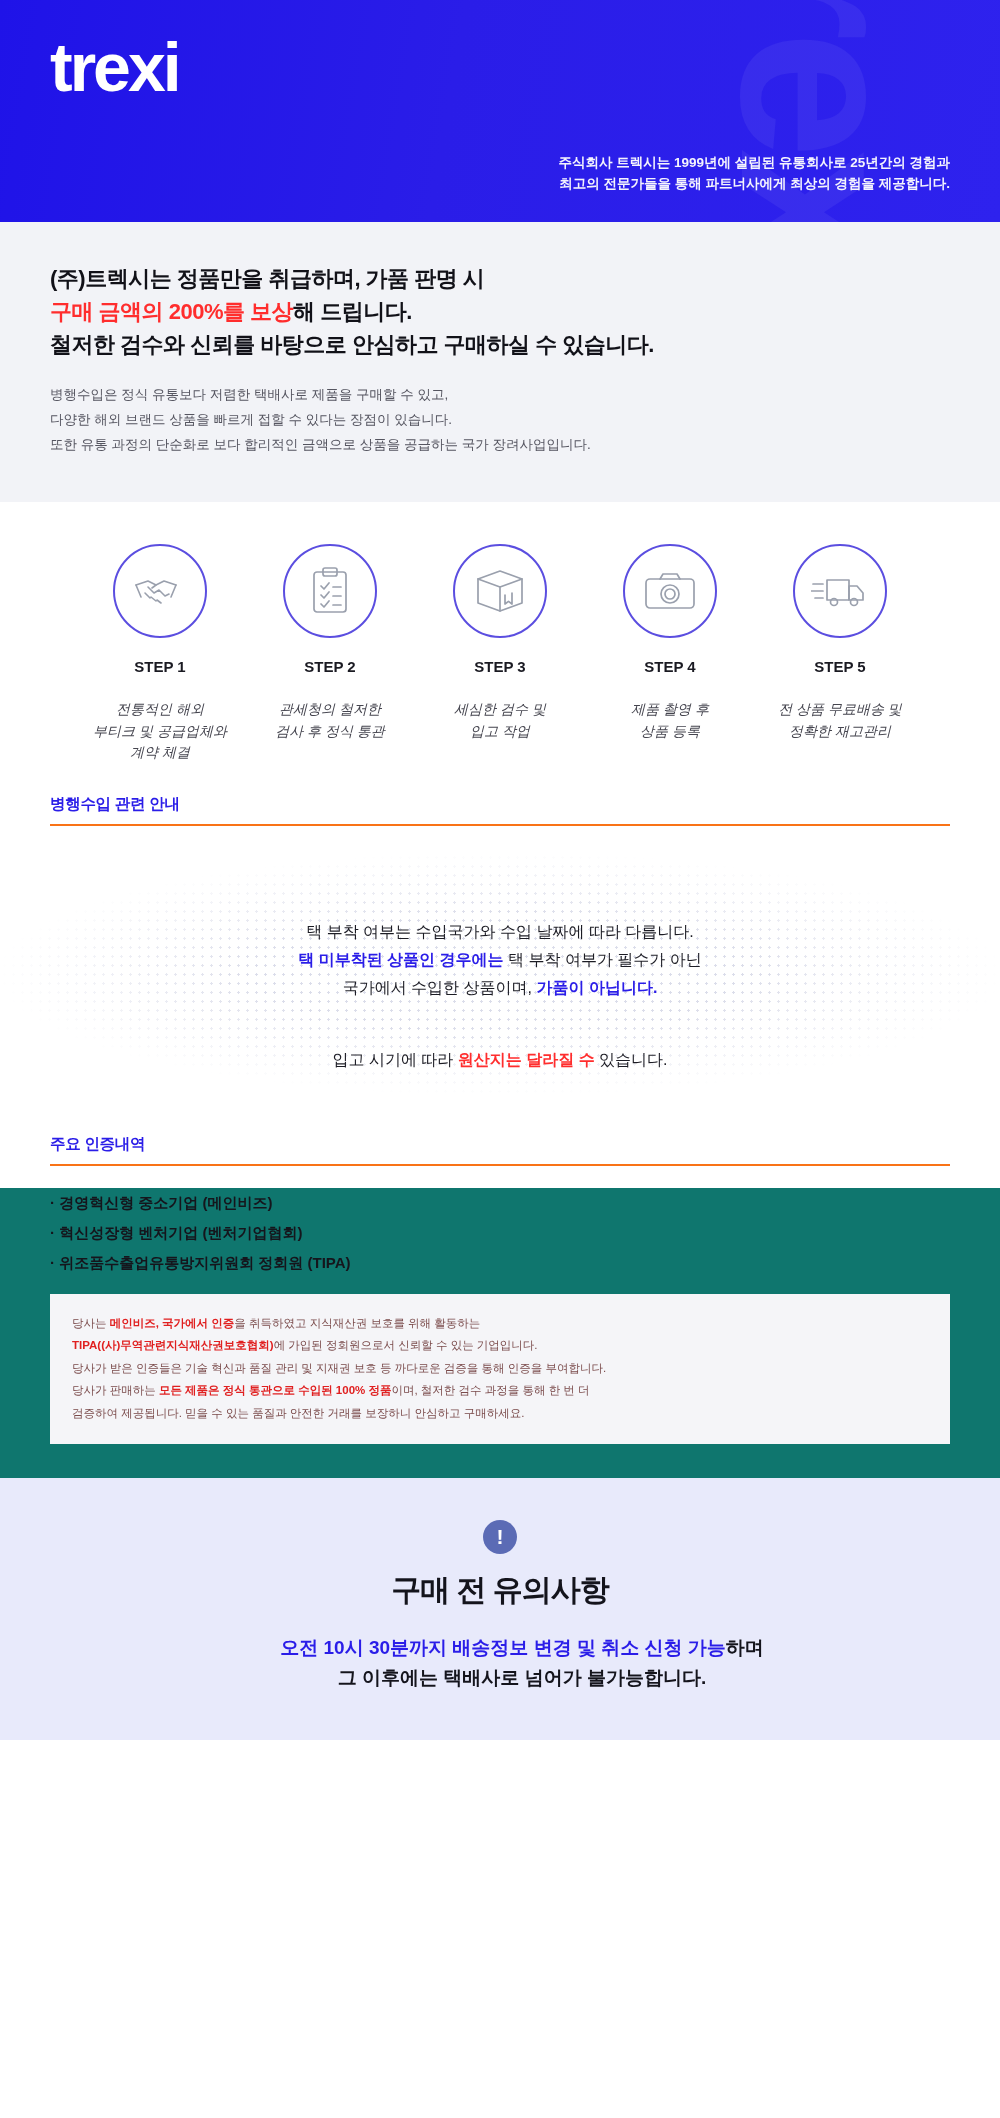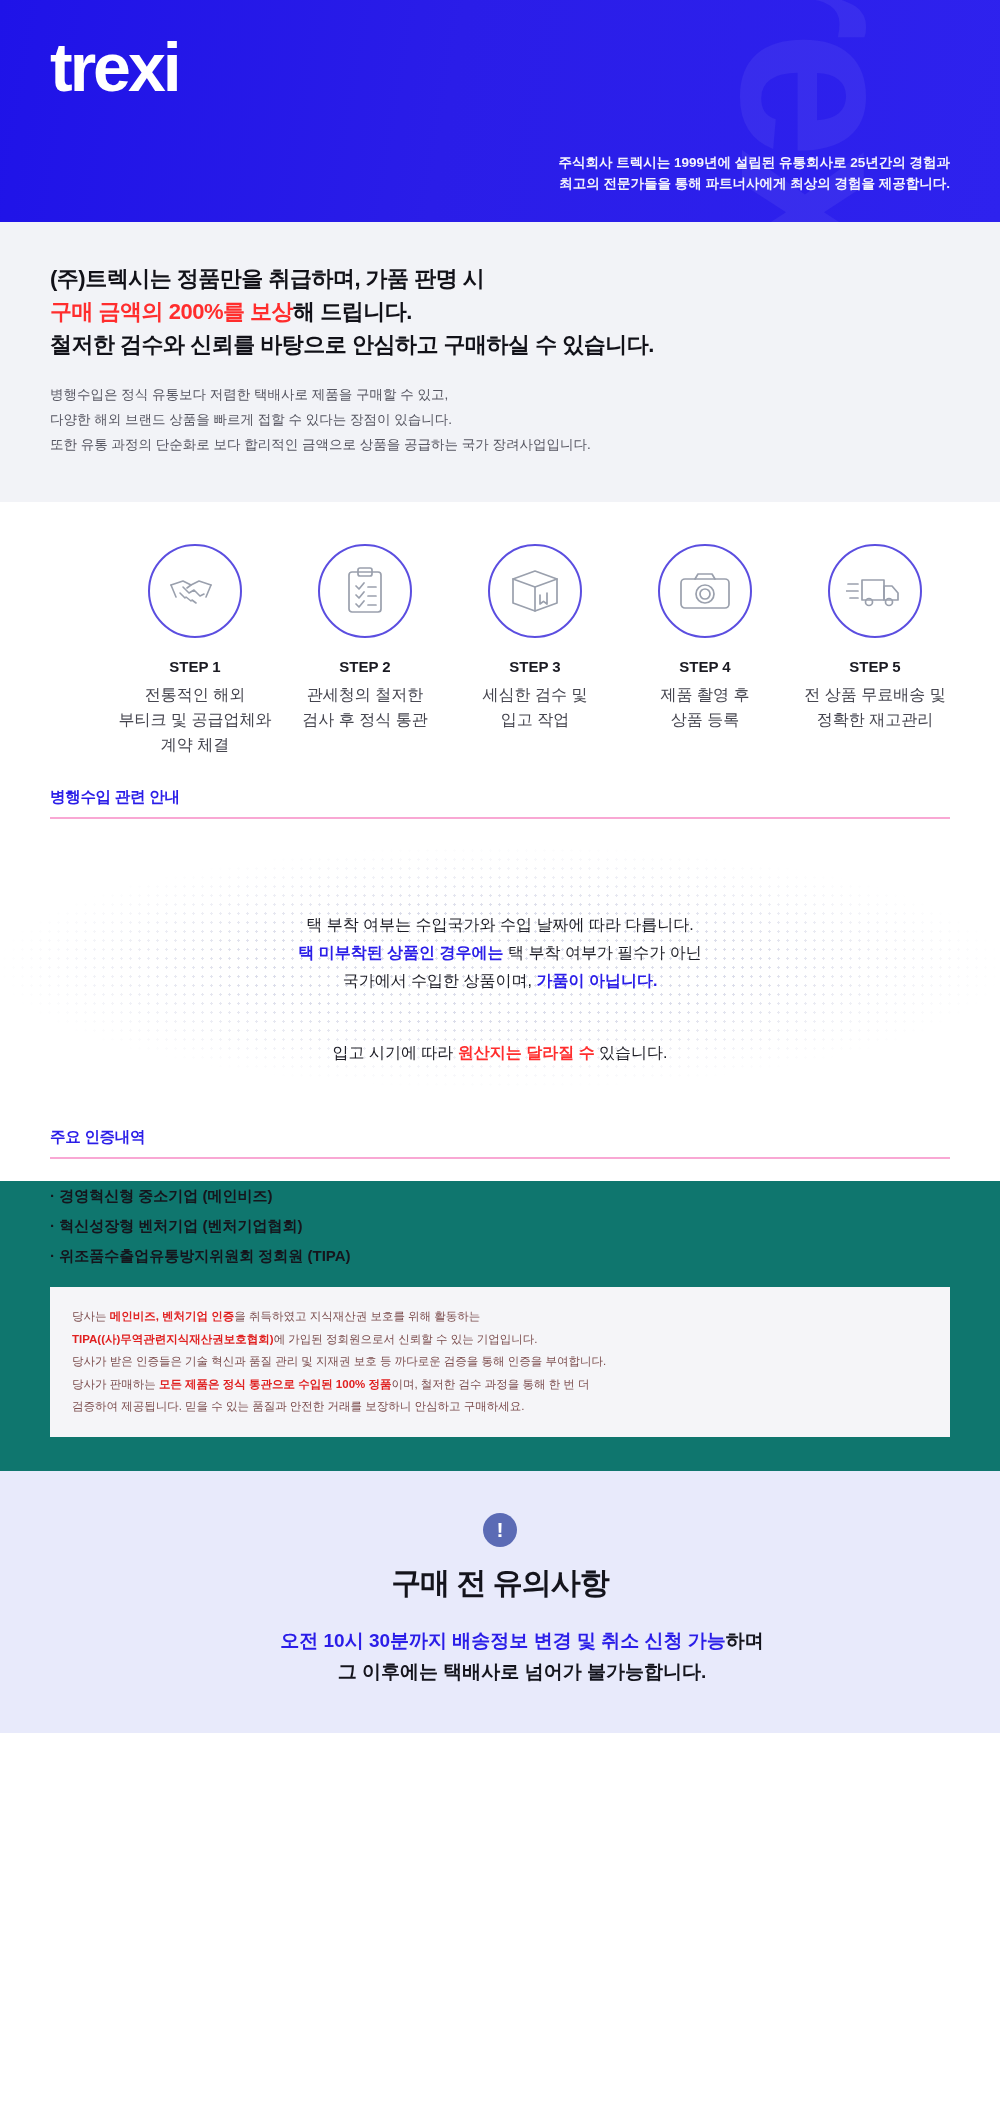--- a/index.html
+++ b/index.html
@@ -68,52 +68,53 @@
     margin-top: 22px;
     font-size: 13.5px;
     line-height: 1.85;
     color: #555560;
   }
 
   
   .steps-wrap { background: #ffffff; padding: 42px 40px 30px 40px; }
   .steps {
     display: flex;
-    justify-content: flex-end;
+    justify-content: center;
     align-items: flex-start;
   }
   .step { width: 170px; text-align: center; }
   .step-circle {
     width: 94px; height: 94px;
     margin: 0 auto;
     border-radius: 50%;
     border: 2px solid #5b4ee0;
     display: flex;
     align-items: center;
     justify-content: center;
   }
   .step-circle svg { display: block; }
   .step-title {
     margin-top: 20px;
     font-size: 15px;
     font-weight: bold;
     color: #1a1a22;
   }
   .step-desc {
-    margin-top: 8px;
-    font-size: 16px;
+    margin-top: 24px;
+    font-size: 14px;
     line-height: 1.55;
     color: #45454f;
+    font-style: italic;
   }
 
   
   .sec-head {
     margin: 0 50px;
     padding-bottom: 9px;
-    border-bottom: 2px solid #f9a8d4;
+    border-bottom: 2px solid #f97316;
   }
   .sec-head .t {
     font-size: 15.5px;
     font-weight: bold;
     color: #2a1de8;
     letter-spacing: -0.3px;
   }
 
   
   .notice {
@@ -357,21 +358,21 @@
 
   <div class="cert-wrap">
     <ul class="cert-list">
       <li>· 경영혁신형 중소기업 (메인비즈)</li>
       <li>· 혁신성장형 벤처기업 (벤처기업협회)</li>
       <li>· 위조품수출업유통방지위원회 정회원 (TIPA)</li>
     </ul>
 
     <div class="cert-note">
       <p>
-        <span>당사는 </span><span class="red">메인비즈, 벤처기업 인증</span><span>을 취득하였고 지식재산권 보호를 위해 활동하는</span><br>
+        <span>당사는 </span><span class="red">메인비즈, 국가에서 인증</span><span>을 취득하였고 지식재산권 보호를 위해 활동하는</span><br>
         <span class="red">TIPA((사)무역관련지식재산권보호협회)</span><span>에 가입된 정회원으로서 신뢰할 수 있는 기업입니다.</span><br>
         <span>당사가 받은 인증들은 기술 혁신과 품질 관리 및 지재권 보호 등 까다로운 검증을 통해 인증을 부여합니다.</span><br>
         <span>당사가 판매하는 </span><span class="red">모든 제품은 정식 통관으로 수입된 100% 정품</span><span>이며, 철저한 검수 과정을 통해 한 번 더</span><br>
         <span>검증하여 제공됩니다. 믿을 수 있는 품질과 안전한 거래를 보장하니 안심하고 구매하세요.</span>
       </p>
     </div>
   </div>
 
   <div class="footer">
     <div class="excl">!</div>

